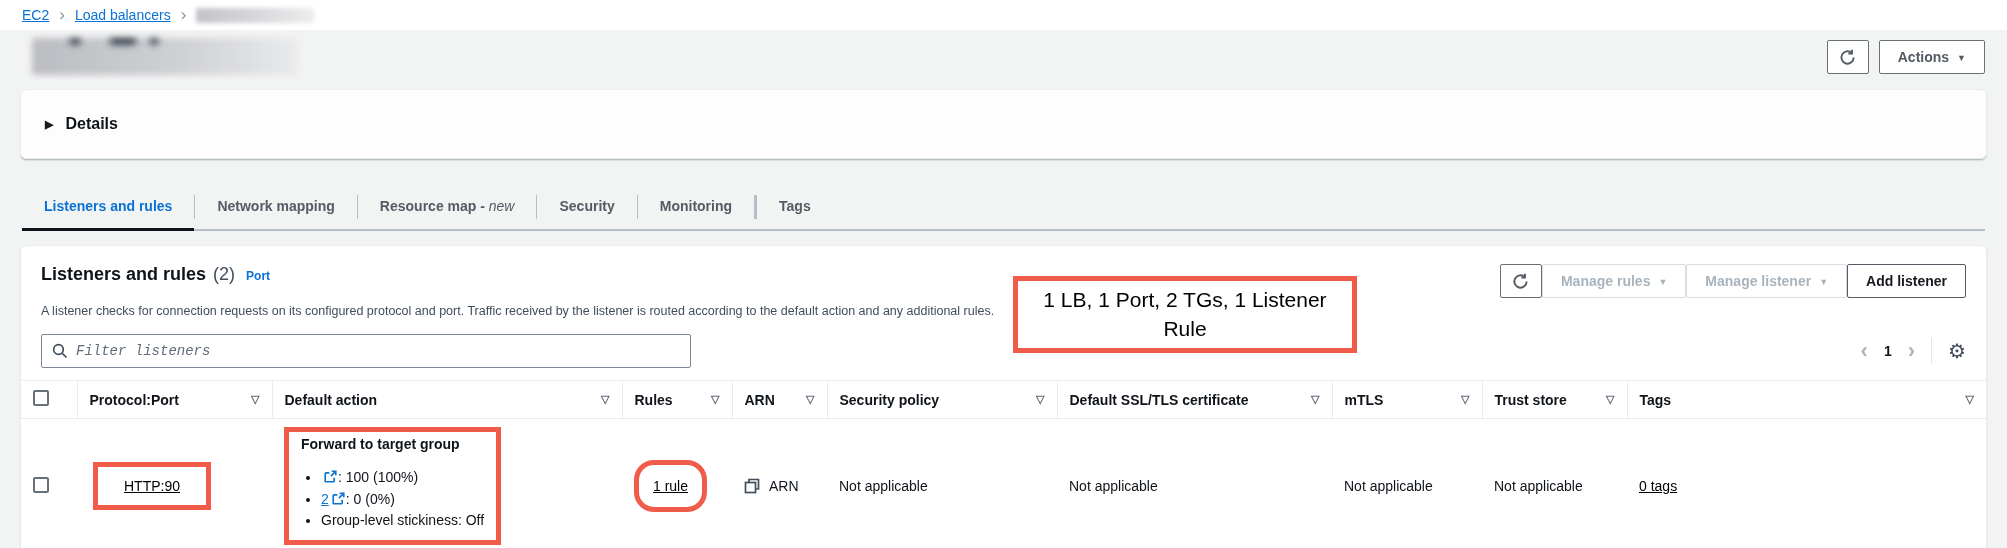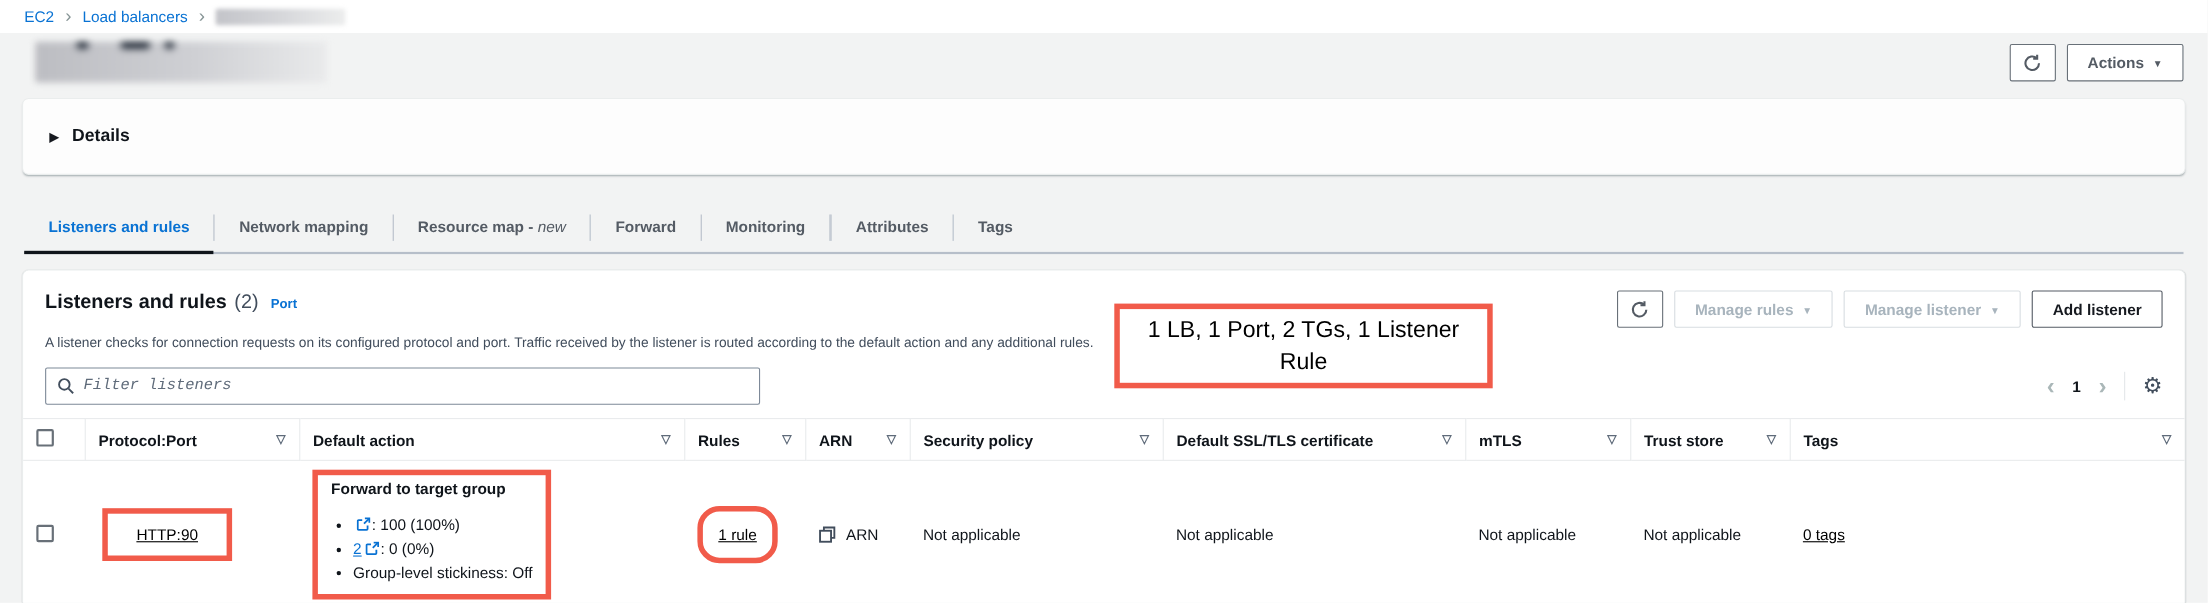--- a/index.html
+++ b/index.html
@@ -15,21 +15,21 @@
   
   .topbar {
     background: #ffffff;
     height: 30px;
     display: flex;
     align-items: center;
     gap: 10px;
     padding: 0 22px;
     font-size: 14px;
   }
-  .crumb-link { color: #0972d3; font-weight: 400; }
+  .crumb-link { color: #0972d3; text-decoration: underline; font-weight: 400; }
   .crumb-sep { color: #879596; font-size: 17px; line-height: 1; margin-top: -2px; }
   .redact {
     display: inline-block;
     background: linear-gradient(90deg, #c3c4c9, #d8d9dc 55%, #eceded);
     filter: blur(2px);
     border-radius: 2px;
   }
   .crumb-redact { width: 118px; height: 15px; }
 
   
@@ -124,21 +124,21 @@
   .panel-head {
     display: flex;
     justify-content: space-between;
     align-items: flex-start;
     padding: 18px 20px 0 20px;
   }
   .panel-title-line { display: flex; align-items: baseline; gap: 7px; }
   .panel-title { font-size: 18px; font-weight: 700; }
   .panel-count { font-size: 18px; font-weight: 400; color: #414d5c; }
   .info-link { font-size: 12px; font-weight: 700; color: #0972d3; margin-left: 4px; }
-  .panel-buttons { display: flex; gap: 10px; }
+  .panel-buttons { display: flex; }
   .panel-desc {
     padding: 6px 20px 0 20px;
     font-size: 12.5px;
     color: #414d5c;
     max-width: 1000px;
   }
 
   
   .filter-row {
     display: flex;
@@ -280,26 +280,25 @@
   </div>
 </div>
 
 <div class="tabbar">
   <div class="tab active">Listeners and rules</div>
   <div class="tab-div"></div>
   <div class="tab">Network mapping</div>
   <div class="tab-div"></div>
   <div class="tab"><span>Resource map - </span><span class="new-suffix">new</span></div>
   <div class="tab-div"></div>
-  <div class="tab">Forward</div>
+  <div class="tab">Security</div>
   <div class="tab-div"></div>
   <div class="tab">Monitoring</div>
   <div class="tab-div"></div>
   <div class="tab-div"></div>
-  <div class="tab">Attributes</div>
   <div class="tab-div"></div>
   <div class="tab">Tags</div>
 </div>
 
 <div class="main-panel">
   <div class="panel-head">
     <div class="panel-title-line">
       <span class="panel-title">Listeners and rules</span>
       <span class="panel-count">(2)</span>
       <a class="info-link">Port</a>

